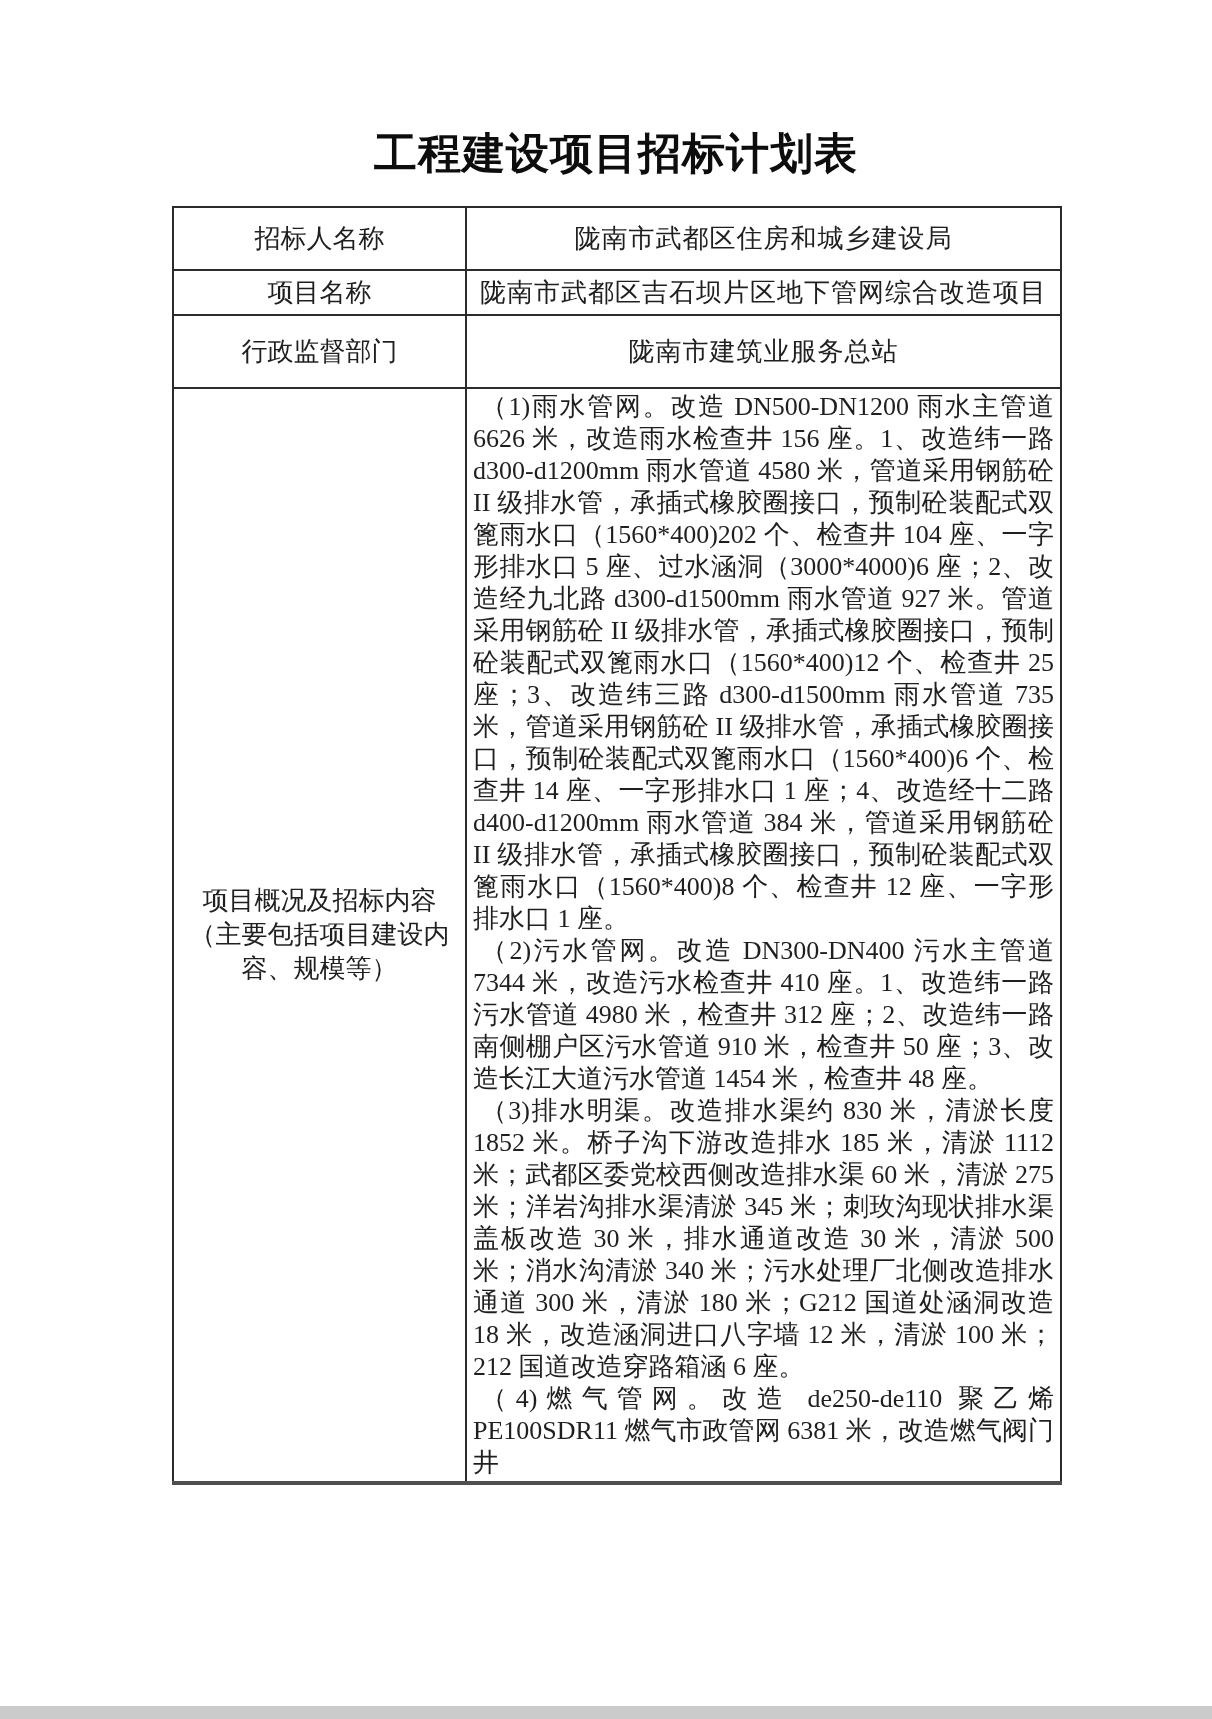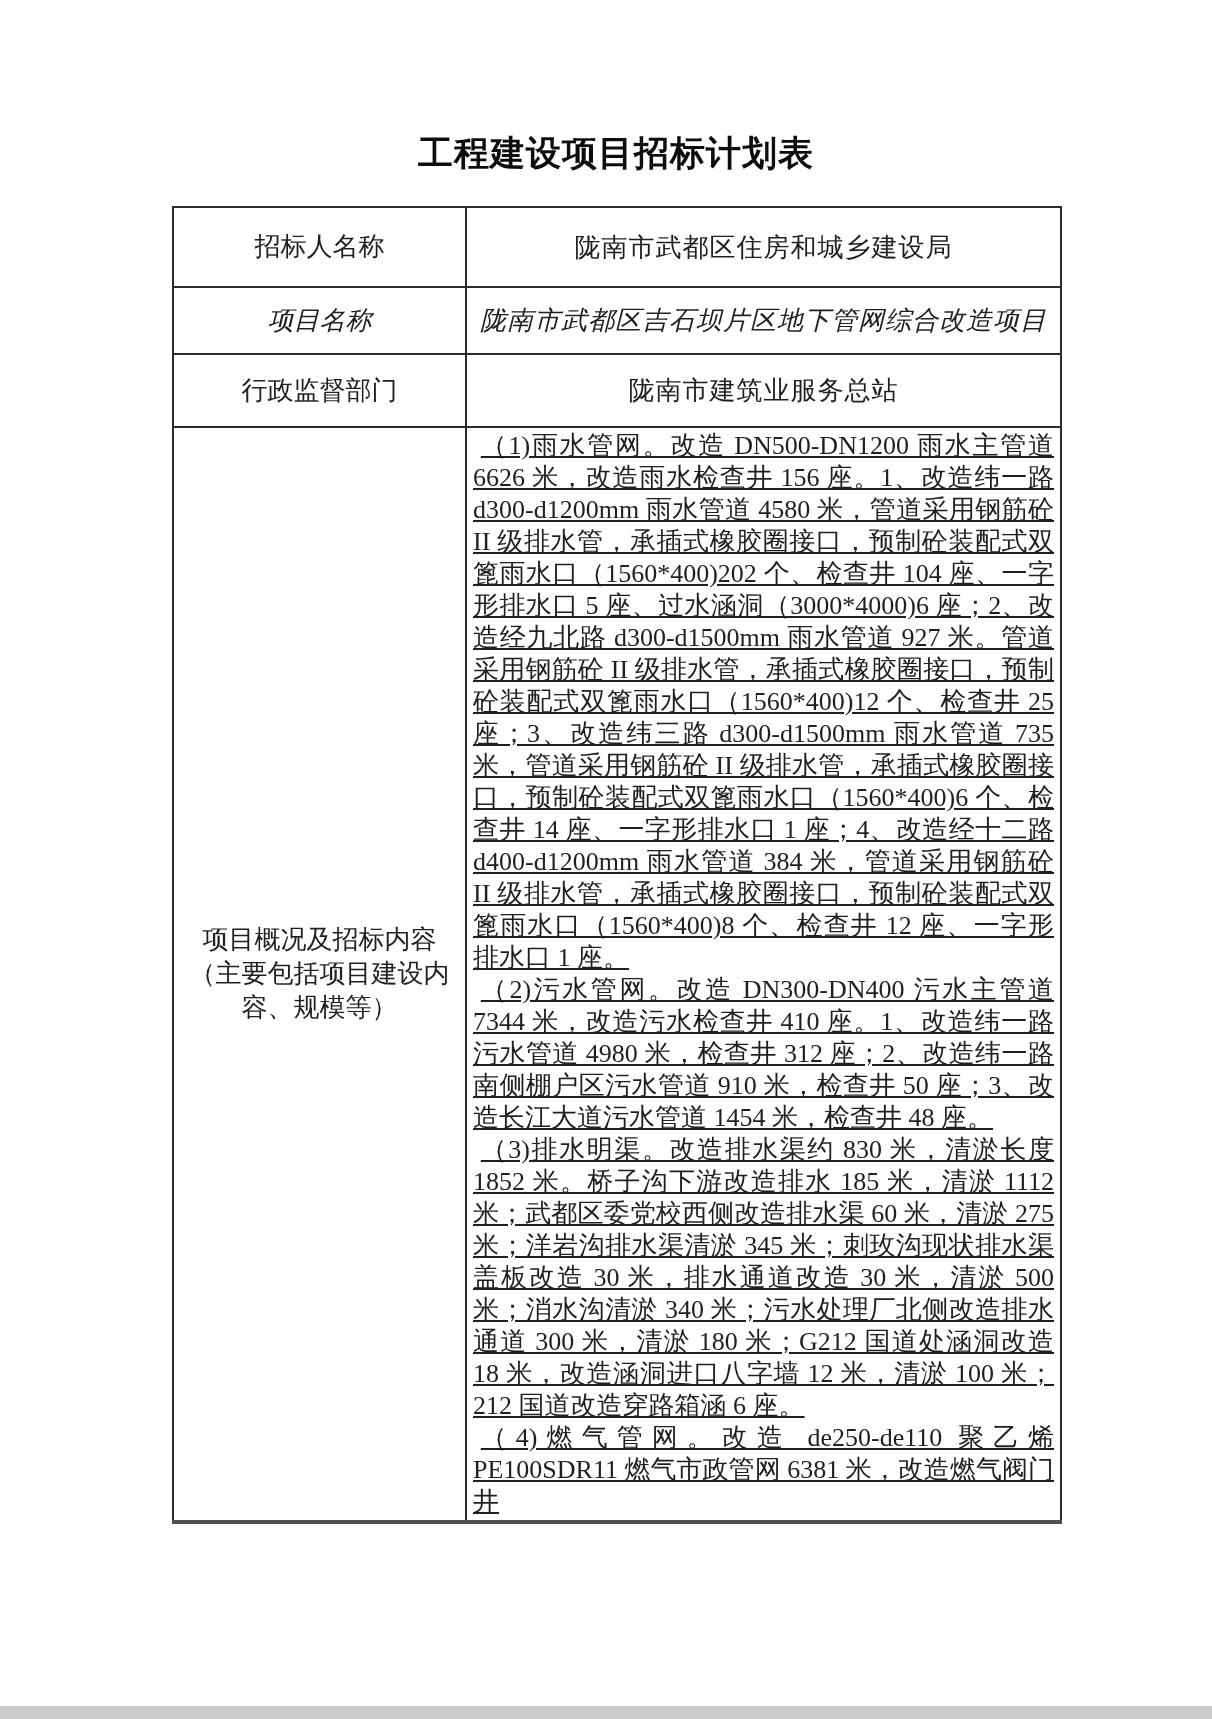--- a/index.html
+++ b/index.html
@@ -16,21 +16,21 @@
     color: #1f1f1f;
   }
   .page-title {
     position: absolute;
     top: 128px;
     left: 172px;
     width: 888px;
     text-align: center;
     font-family: "DejaVu Sans", "Liberation Sans", sans-serif;
     font-weight: 900;
-    font-size: 35px;
+    font-size: 43px;
     line-height: 50px;
     color: #0d0d0d;
     letter-spacing: 1px;
     white-space: nowrap;
   }
   table.doc-table {
     position: absolute;
     top: 206px;
     left: 172px;
     width: 888px;
@@ -59,21 +59,20 @@
     text-justify: inter-character;
     line-height: 30px;
     padding: 2px 8px;
   }
   td.value-long {
     text-align: justify;
     text-justify: inter-character;
     vertical-align: top;
     line-height: 32px;
     padding: 3px 8px 0 8px;
-    text-decoration: underline;
   }
   td.value-long p {
     margin: 0;
     text-indent: 0.3em;
   }
   .footer-bar {
     position: absolute;
     left: 0;
     bottom: 0;
     width: 100%;
@@ -85,25 +84,25 @@
 <body>
 
 <div class="page-title">工程建设项目招标计划表</div>
 
 <table class="doc-table">
   <colgroup>
     <col style="width:293px">
     <col style="width:595px">
   </colgroup>
   <tbody>
-    <tr style="height:80px;">
+    <tr style="height:63px;">
       <td class="label-cell">招标人名称</td>
       <td class="value-center">陇南市武都区住房和城乡建设局</td>
     </tr>
-    <tr style="height:67px;font-style:italic;">
+    <tr style="height:45px;">
       <td class="label-cell">项目名称</td>
       <td class="value-center">陇南市武都区吉石坝片区地下管网综合改造项目</td>
     </tr>
     <tr style="height:73px;">
       <td class="label-cell">行政监督部门</td>
       <td class="value-center">陇南市建筑业服务总站</td>
     </tr>
     <tr style="height:1057px;">
       <td class="label-cell">项目概况及招标内容（主要包括项目建设内容、规模等）</td>
       <td class="value-long">

